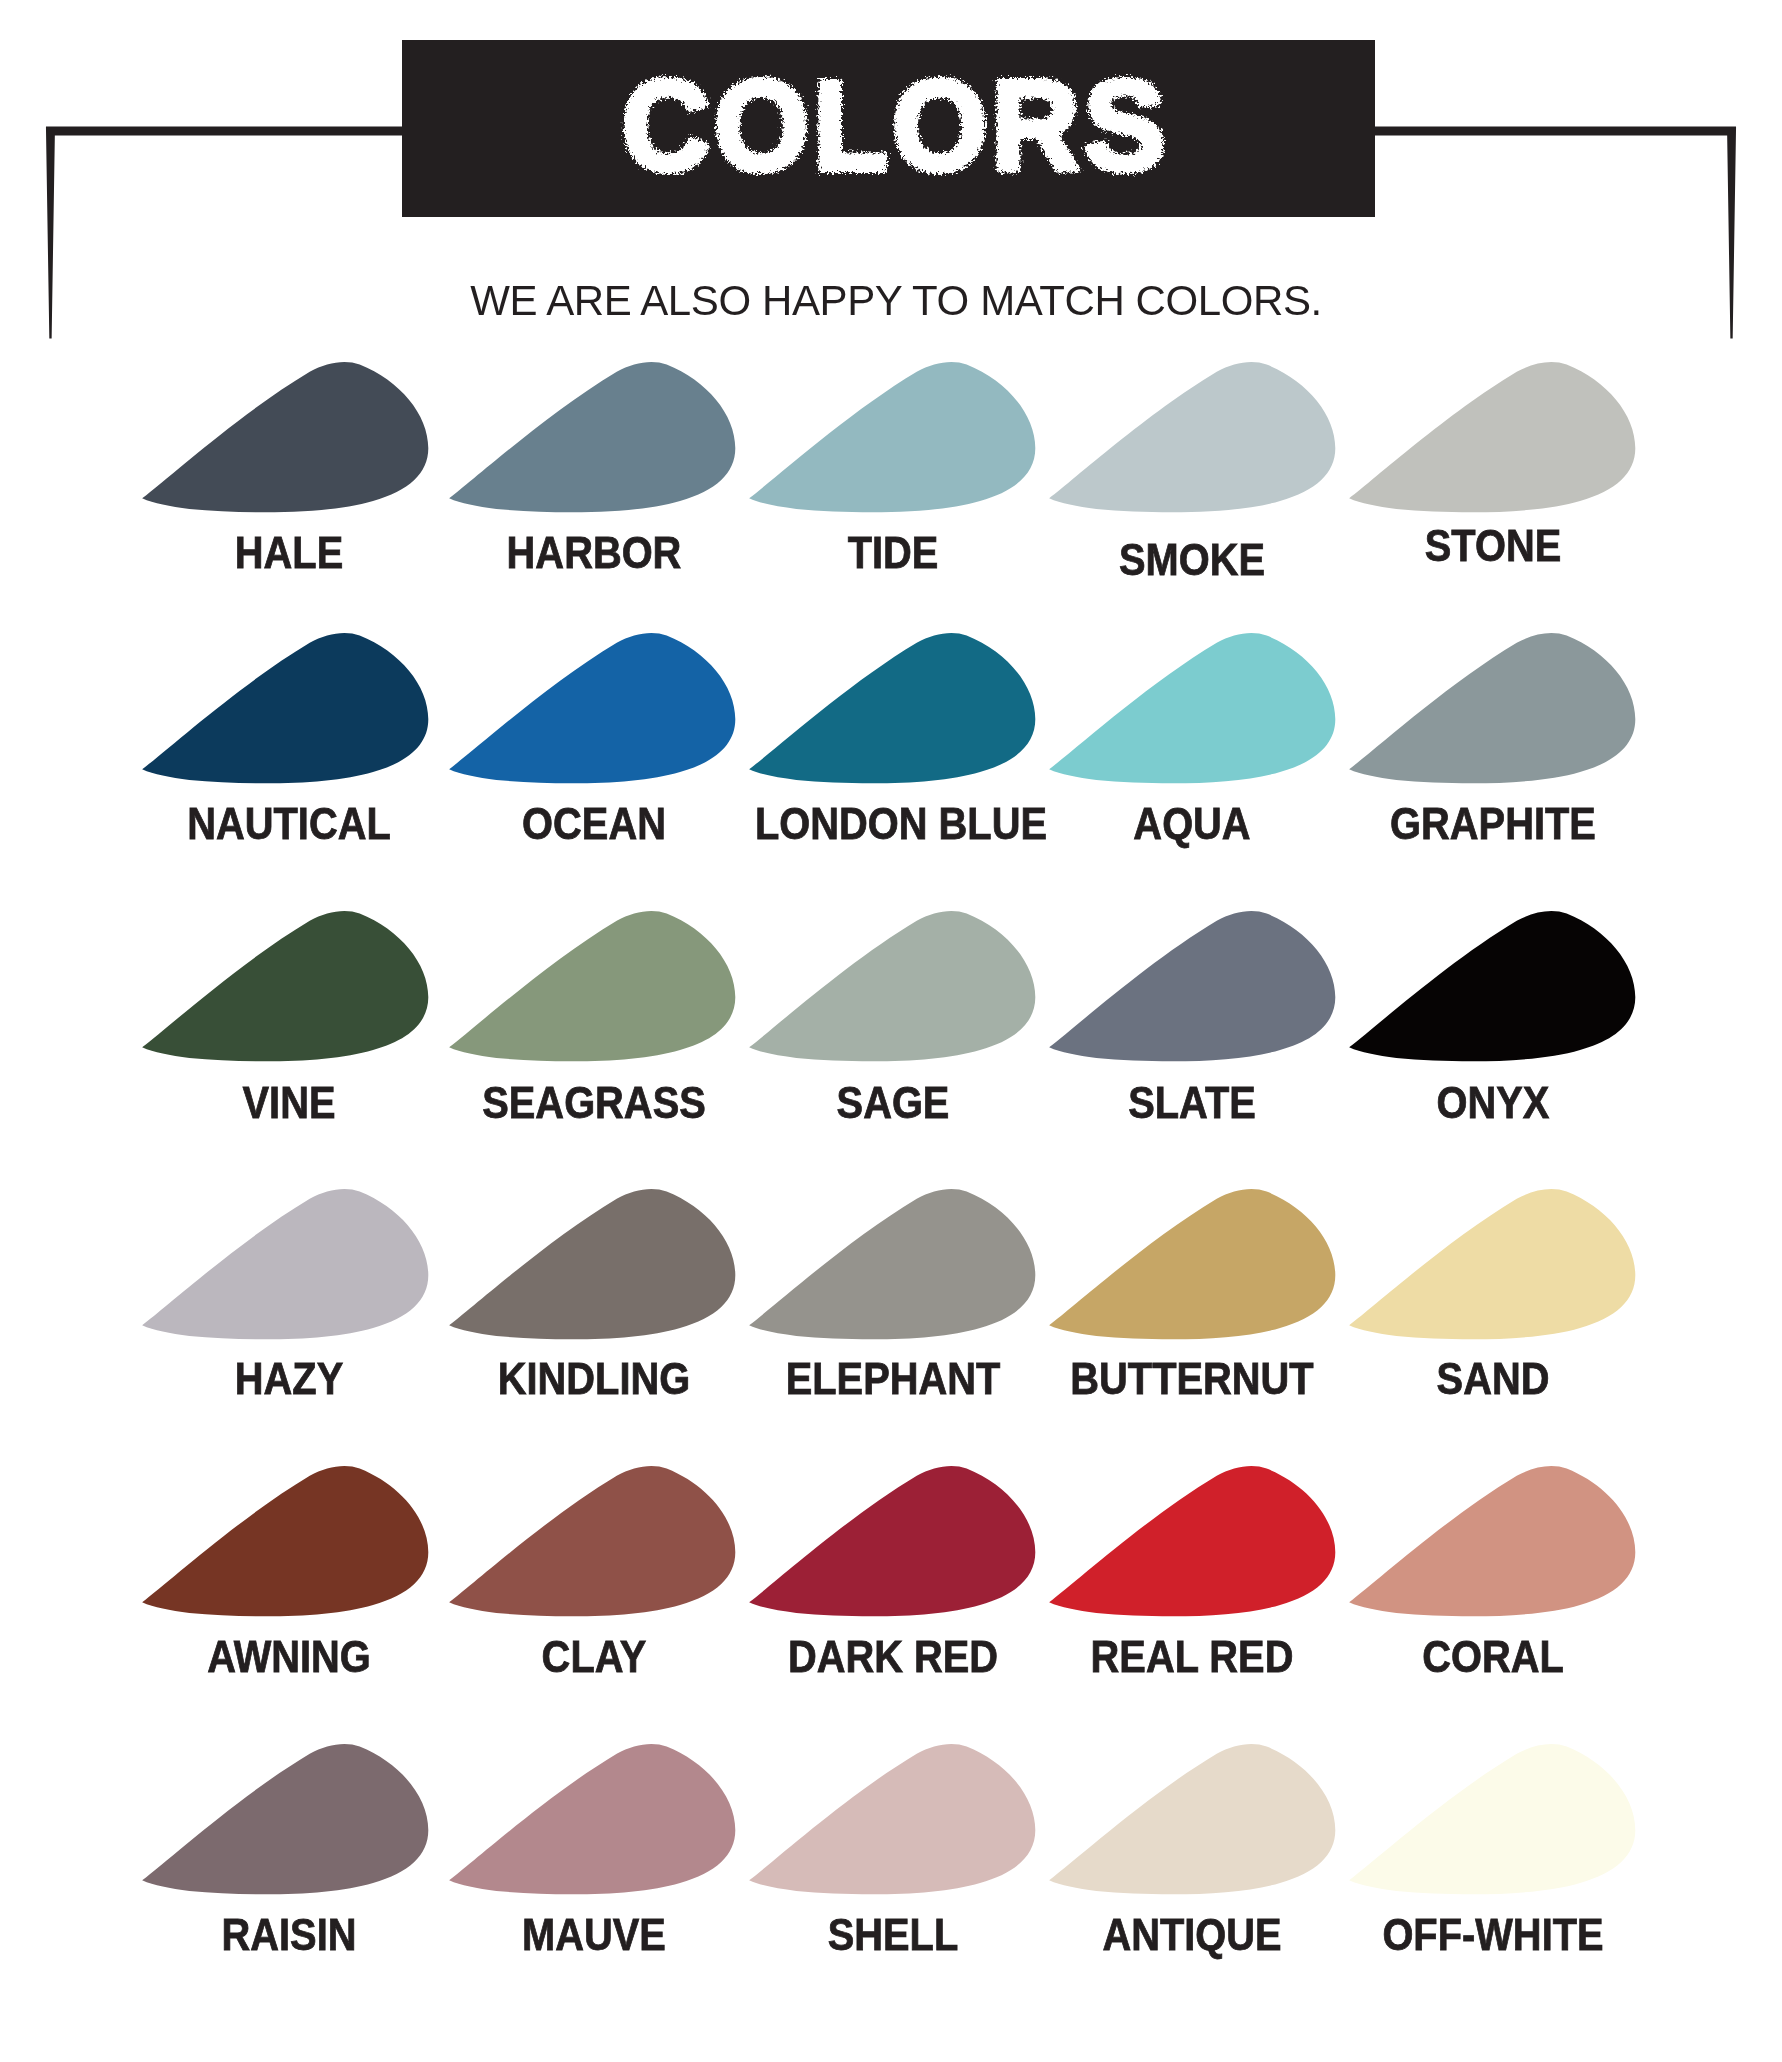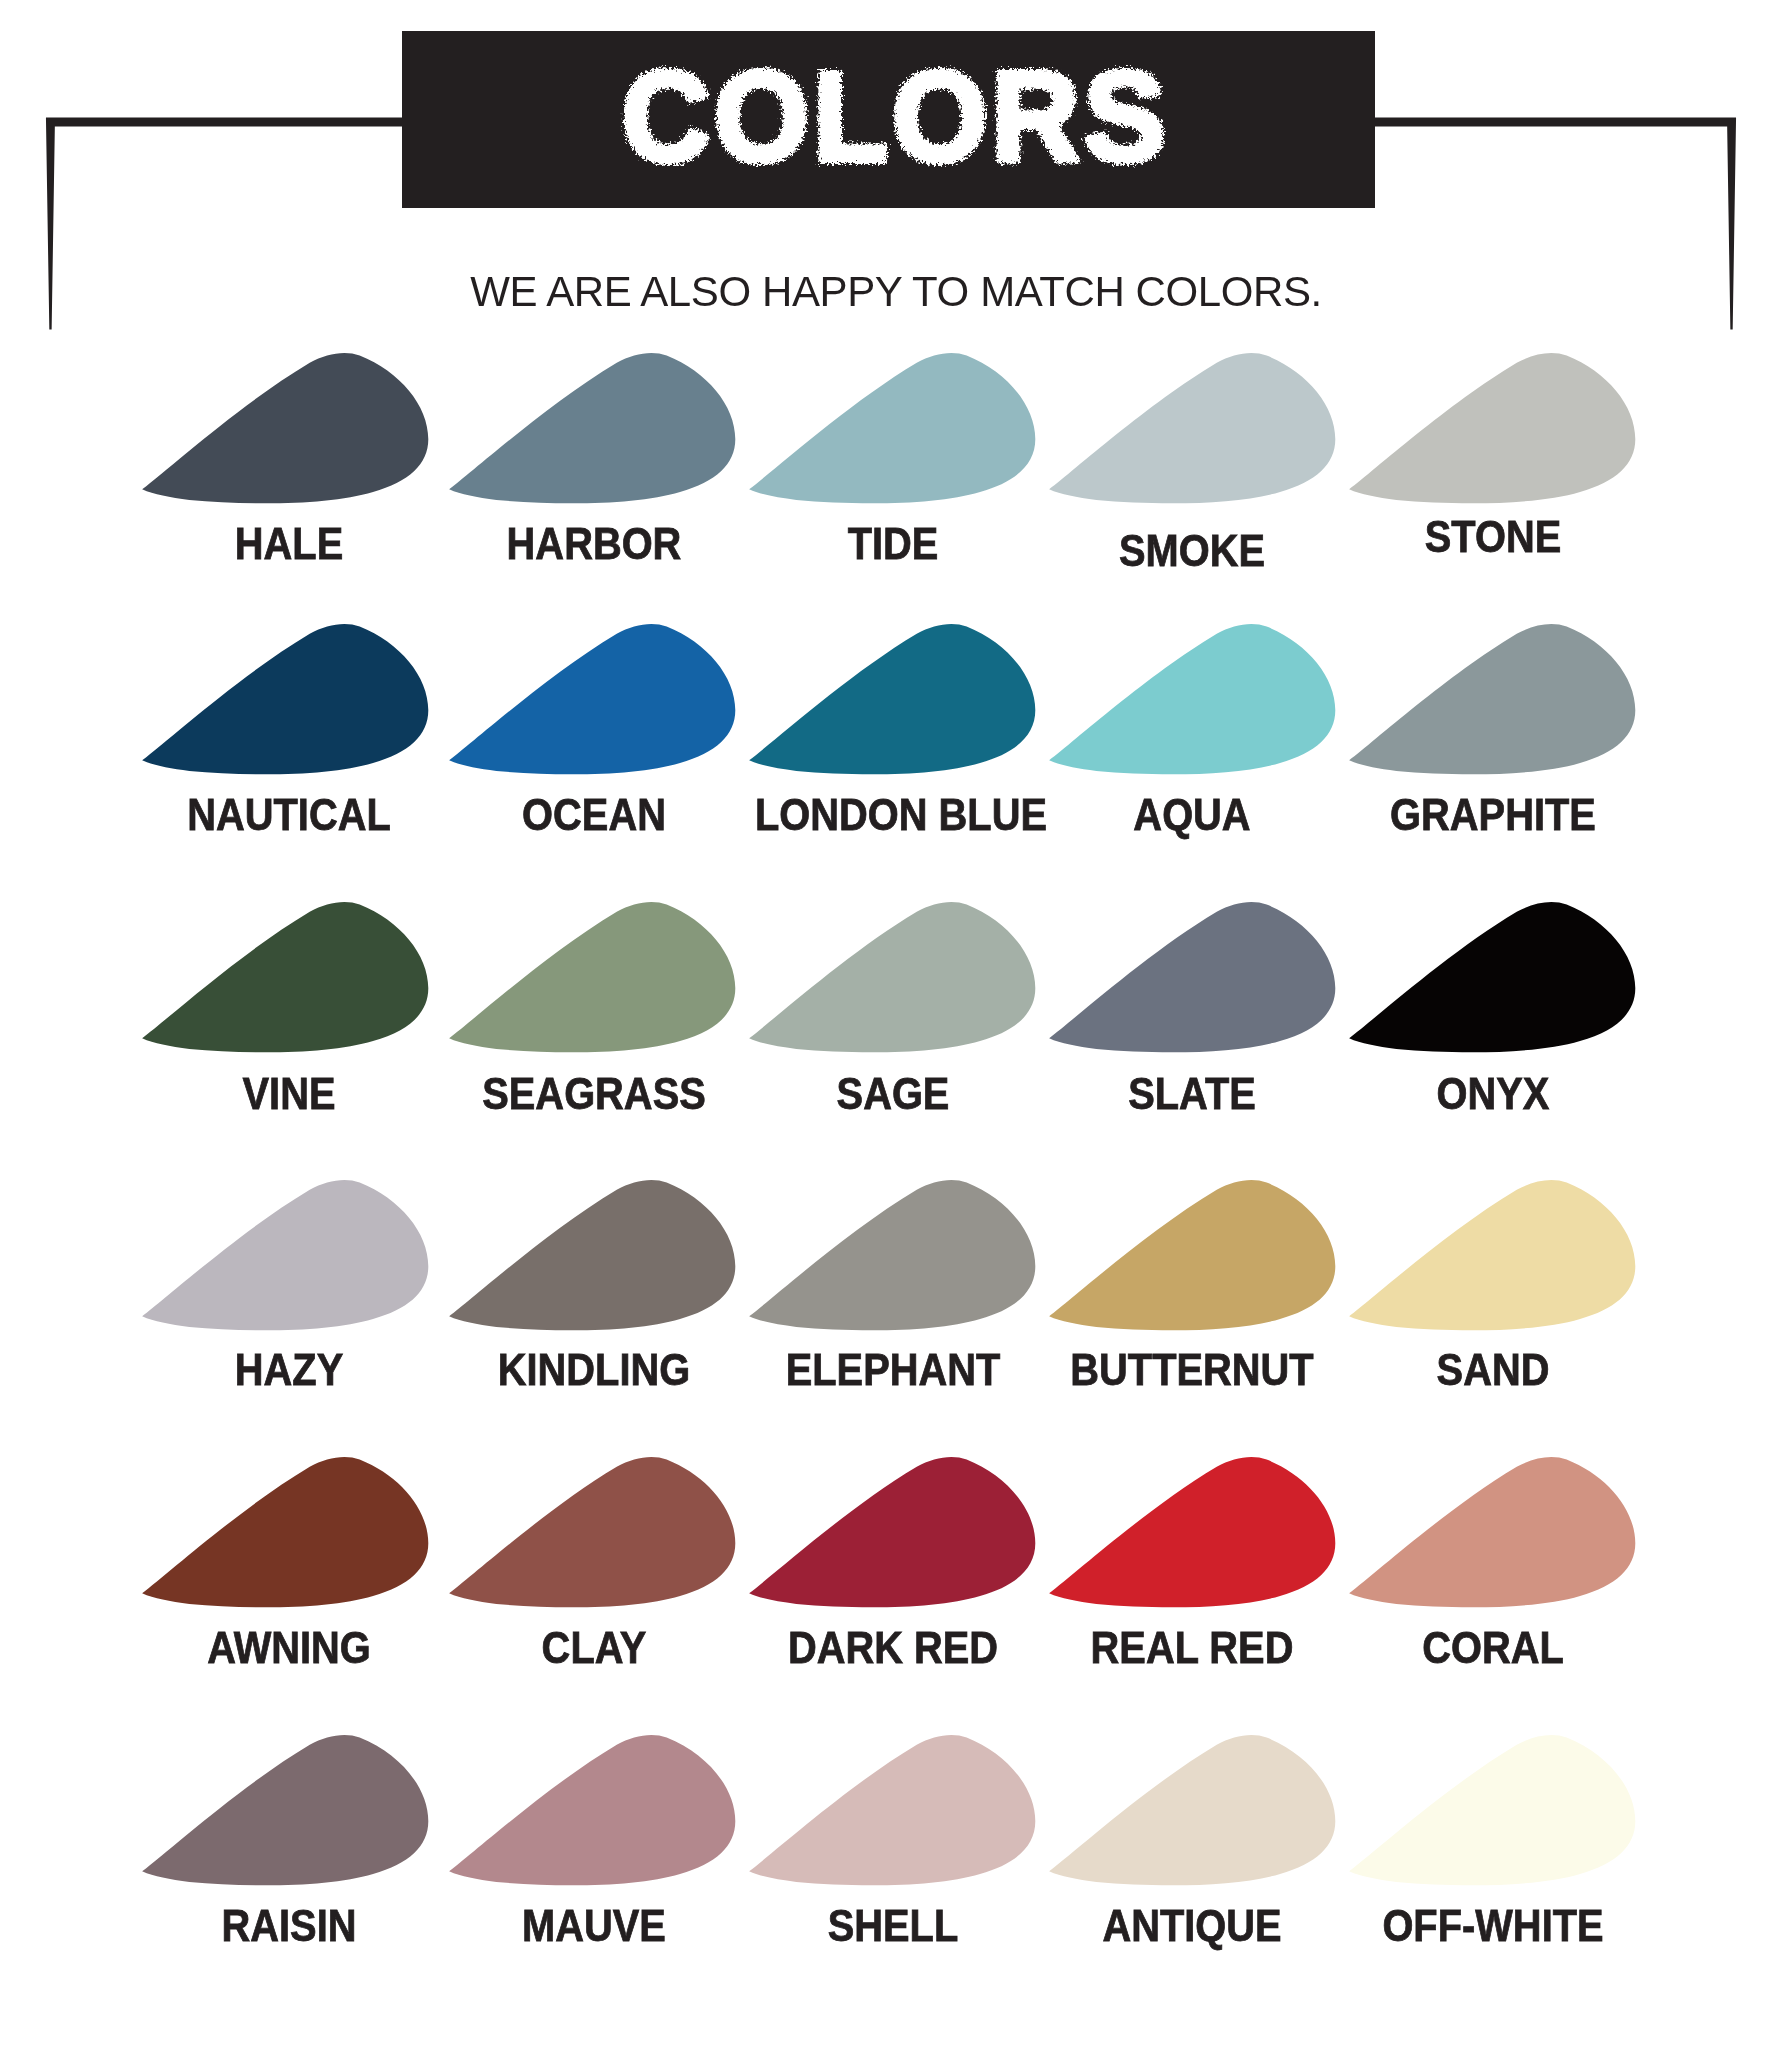--- a/index.html
+++ b/index.html
@@ -3,21 +3,21 @@
 <meta charset="utf-8">
 <title>Colors</title>
 <style>
   html,body{margin:0;padding:0;}
   body{
     width:1782px;height:2063px;background:#ffffff;
     font-family:"Liberation Sans", sans-serif;
     -webkit-font-smoothing:antialiased;
     position:relative;overflow:hidden;
   }
-  .page{position:absolute;left:0;top:0;width:1782px;height:2031px;}
+  .page{position:absolute;left:0;top:9px;width:1782px;height:2031px;}
 
   
   .bracket{position:absolute;left:0;top:0;width:1782px;height:374px;}
 
   .title-bar{
     position:absolute;left:402px;top:31px;width:973px;height:177px;
     background:#231f20;
   }
   .title-svg{position:absolute;left:402px;top:31px;width:973px;height:177px;}
 

